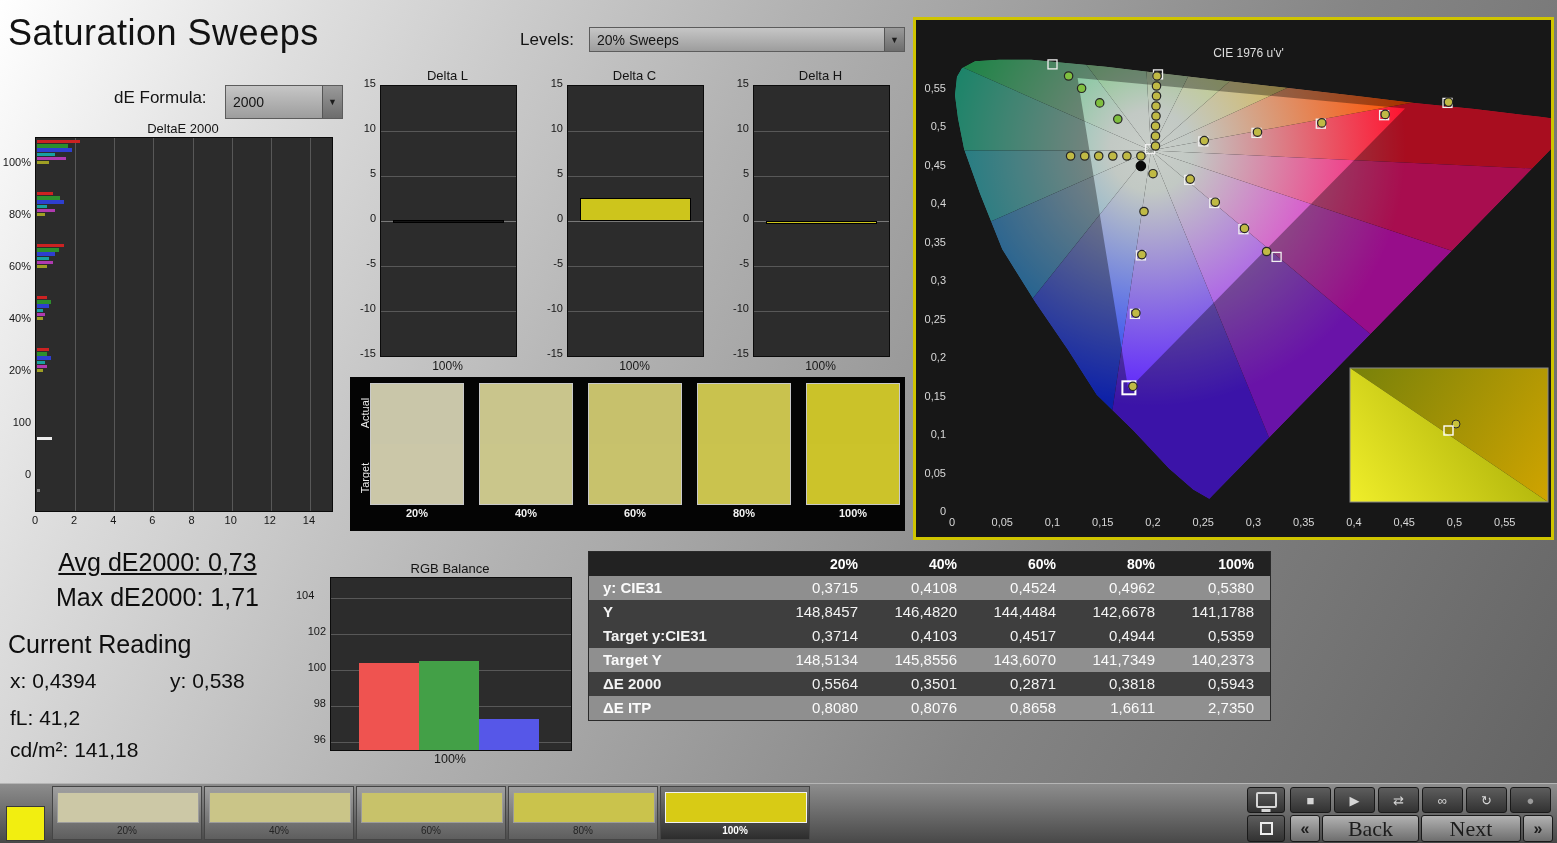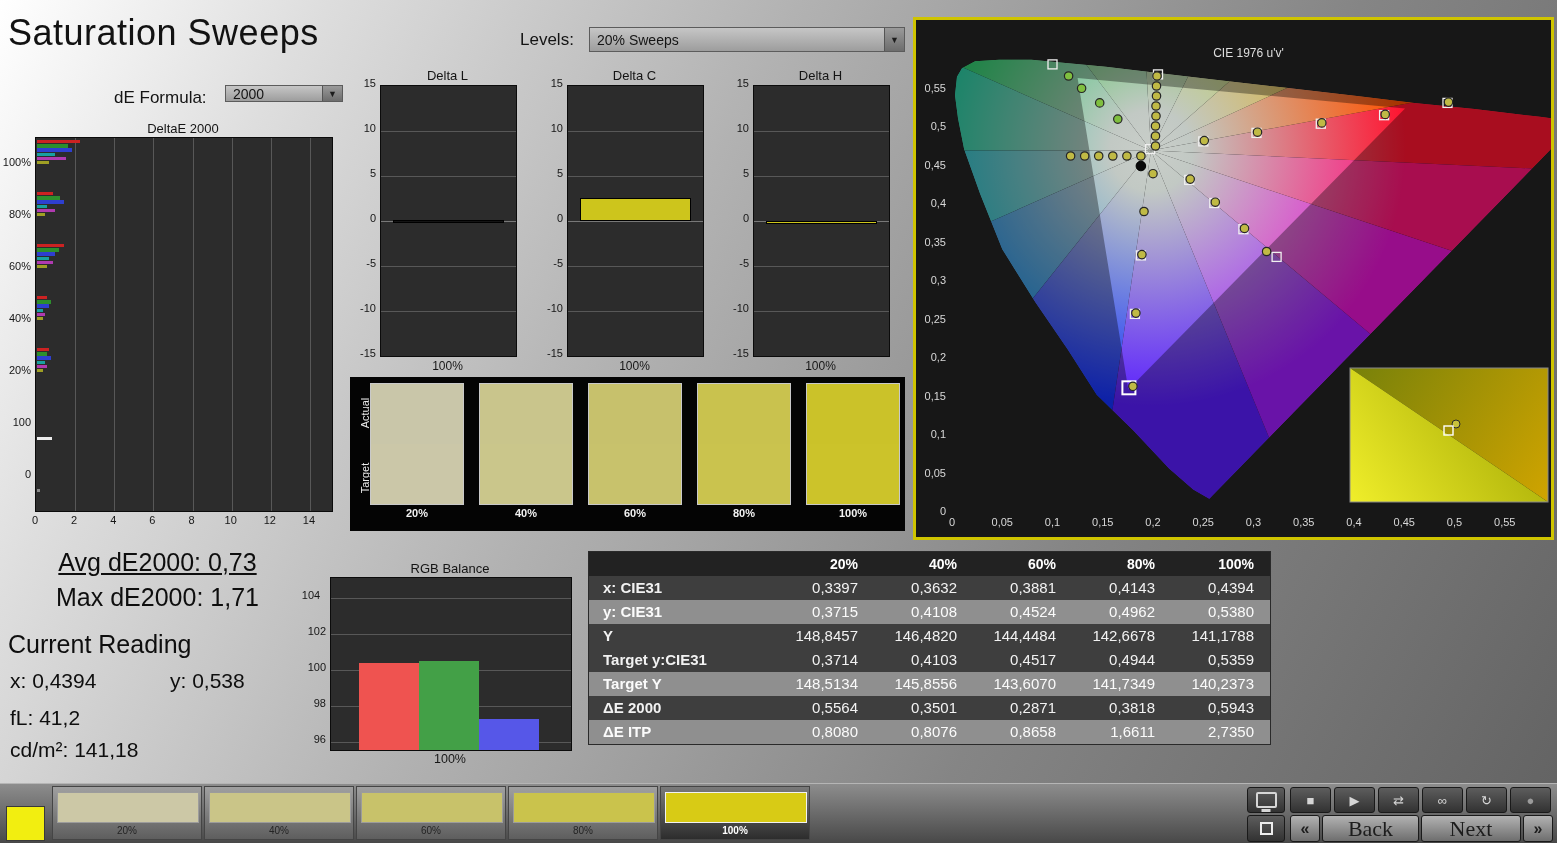--- a/index.html
+++ b/index.html
@@ -58,21 +58,21 @@
   .square-icon{width:9px;height:9px;border:2px solid #ececec;}
 </style>
 </head>
 <body>
 
 <div id="app">
 
   <div class="page-title">Saturation Sweeps</div>
 
   <span class="ctl-label" style="left:114px;top:88px;">dE Formula:</span>
-  <div class="dropdown" style="left:225px;top:85px;width:118px;height:17px;">
+  <div class="dropdown" style="left:225px;top:85px;width:118px;height:34px;">
     <span class="dd-text">2000</span>
     <span class="dd-arrow">▼</span>
   </div>
 
   <span class="ctl-label" style="left:520px;top:30px;">Levels:</span>
   <div class="dropdown" style="left:589px;top:27px;width:316px;height:25px;">
     <span class="dd-text">20% Sweeps</span>
     <span class="dd-arrow">▼</span>
   </div>
 
@@ -360,28 +360,20 @@
 
   <div id="table">
       <div class="tbl-row tbl-head">
         <div class="tbl-label"></div>
         <div class="tbl-val">20%</div>
         <div class="tbl-val">40%</div>
         <div class="tbl-val">60%</div>
         <div class="tbl-val">80%</div>
         <div class="tbl-val">100%</div>
       </div>
-      <div class="tbl-row row-dark">
-        <div class="tbl-label">x: CIE31</div>
-        <div class="tbl-val">0,3397</div>
-        <div class="tbl-val">0,3632</div>
-        <div class="tbl-val">0,3881</div>
-        <div class="tbl-val">0,4143</div>
-        <div class="tbl-val">0,4394</div>
-      </div>
       <div class="tbl-row row-light">
         <div class="tbl-label">y: CIE31</div>
         <div class="tbl-val">0,3715</div>
         <div class="tbl-val">0,4108</div>
         <div class="tbl-val">0,4524</div>
         <div class="tbl-val">0,4962</div>
         <div class="tbl-val">0,5380</div>
       </div>
       <div class="tbl-row row-dark">
         <div class="tbl-label">Y</div>
@@ -547,18 +539,18 @@
       <div style="position: absolute; left: 12px; width: 111px; top: 135px; height: 3px; background: rgb(205, 197, 28); border: 1px solid rgb(0, 0, 0); box-sizing: border-box;"></div>
     </div>
     <div class="axis-lab" style="left: 717px; top: 77px; width: 32px; text-align: right;">15</div>
     <div class="axis-lab" style="left: 717px; top: 122px; width: 32px; text-align: right;">10</div>
     <div class="axis-lab" style="left: 717px; top: 167px; width: 32px; text-align: right;">5</div>
     <div class="axis-lab" style="left: 717px; top: 212px; width: 32px; text-align: right;">0</div>
     <div class="axis-lab" style="left: 717px; top: 257px; width: 32px; text-align: right;">-5</div>
     <div class="axis-lab" style="left: 717px; top: 302px; width: 32px; text-align: right;">-10</div>
     <div class="axis-lab" style="left: 717px; top: 347px; width: 32px; text-align: right;">-15</div>
     <div class="axis-lab" style="left: 753px; top: 359px; width: 135px; text-align: center; font-size: 12px;">100%</div>
-    <div class="axis-lab" style="left: 296px; top: 589px; width: 30px; text-align: center;">104</div>
+    <div class="axis-lab" style="left: 296px; top: 589px; width: 30px; text-align: left;">104</div>
     <div class="axis-lab" style="left: 296px; top: 625px; width: 30px; text-align: right;">102</div>
     <div class="axis-lab" style="left: 296px; top: 661px; width: 30px; text-align: right;">100</div>
     <div class="axis-lab" style="left: 296px; top: 697px; width: 30px; text-align: right;">98</div>
     <div class="axis-lab" style="left: 296px; top: 733px; width: 30px; text-align: right;">96</div>
   </div>
 
 </body></html>

